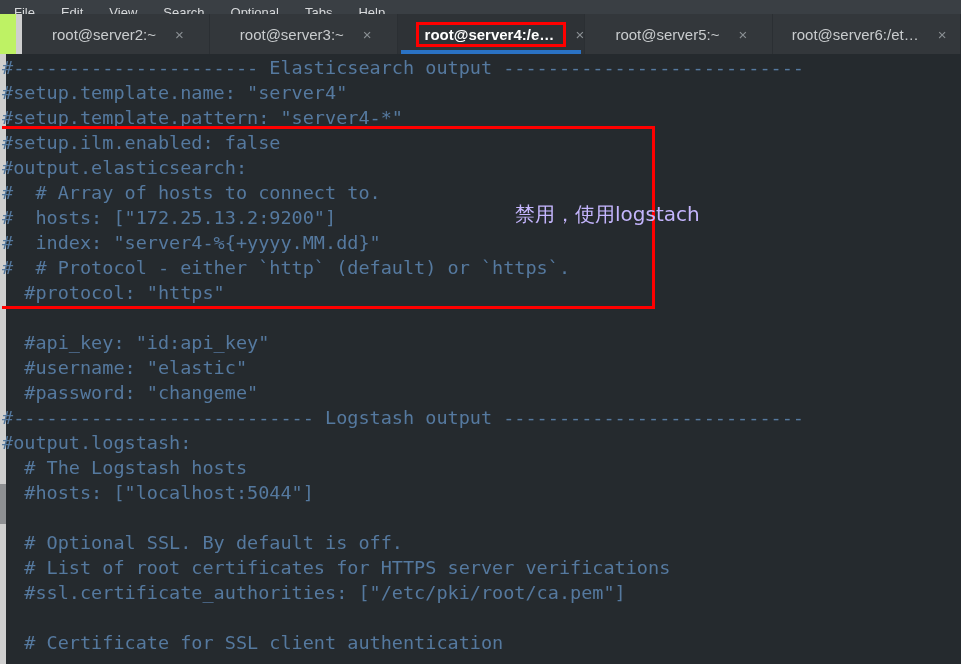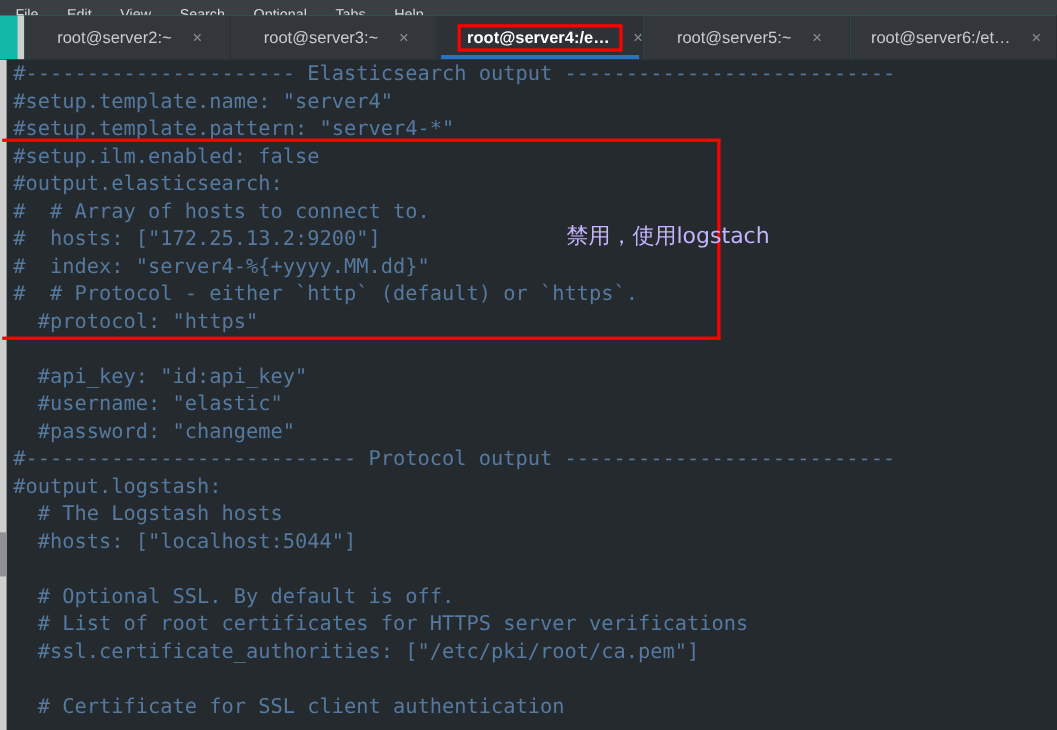--- a/index.html
+++ b/index.html
@@ -43,21 +43,21 @@
     position: relative;
     top: 5px;
   }
 
   
   .tabbar {
     position: absolute;
     left: 0; top: 14px;
     width: 961px;
     height: 40px;
-    background: #14b8a6;
+    background: #bef264;
     display: flex;
     align-items: stretch;
     box-sizing: border-box;
     padding-left: 16px;
   }
   .tabbar-left-strip {
     width: 6px;
     background: #cfcfcf;
     flex: 0 0 6px;
   }
@@ -149,21 +149,21 @@
     padding-top: 1px;
     box-sizing: border-box;
   }
   .tline {
     height: 25px;
     line-height: 25px;
     font-family: "DejaVu Sans Mono", "Liberation Mono", monospace;
     font-size: 18.5px;
     color: #55799f;
     white-space: pre;
-    padding-left: 12px;
+    padding-left: 2px;
     letter-spacing: 0px;
   }
 
   
   .annot-box {
     position: absolute;
     left: 2px;
     top: 72px;
     width: 653px;
     height: 183px;
@@ -249,21 +249,21 @@
       <div class="tline">#output.elasticsearch:</div>
       <div class="tline">#  # Array of hosts to connect to.</div>
       <div class="tline">#  hosts: ["172.25.13.2:9200"]</div>
       <div class="tline">#  index: "server4-%{+yyyy.MM.dd}"</div>
       <div class="tline">#  # Protocol - either `http` (default) or `https`.</div>
       <div class="tline">  #protocol: "https"</div>
       <div class="tline"></div>
       <div class="tline">  #api_key: "id:api_key"</div>
       <div class="tline">  #username: "elastic"</div>
       <div class="tline">  #password: "changeme"</div>
-      <div class="tline">#--------------------------- Protocol output ---------------------------</div>
+      <div class="tline">#--------------------------- Logstash output ---------------------------</div>
       <div class="tline">#output.logstash:</div>
       <div class="tline">  # The Logstash hosts</div>
       <div class="tline">  #hosts: ["localhost:5044"]</div>
       <div class="tline"></div>
       <div class="tline">  # Optional SSL. By default is off.</div>
       <div class="tline">  # List of root certificates for HTTPS server verifications</div>
       <div class="tline">  #ssl.certificate_authorities: ["/etc/pki/root/ca.pem"]</div>
       <div class="tline"></div>
       <div class="tline">  # Certificate for SSL client authentication</div>
     </div>

